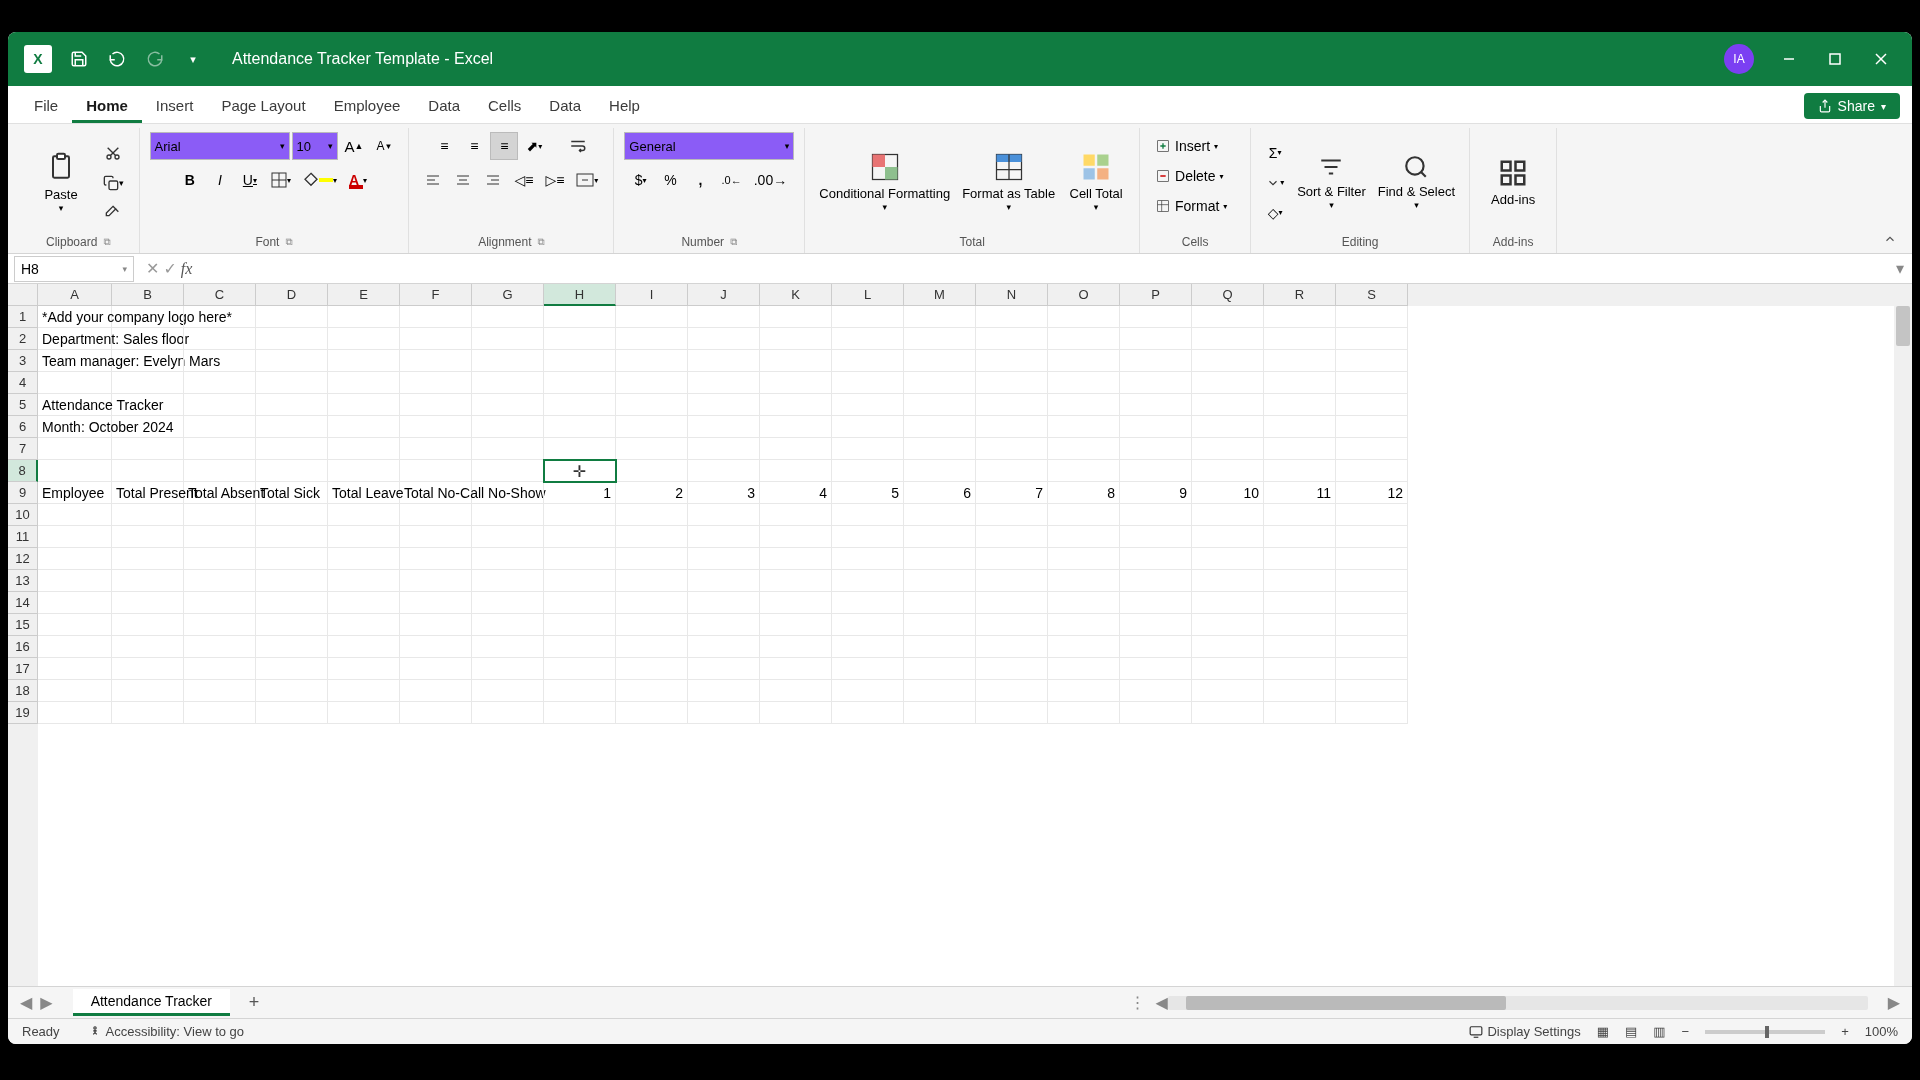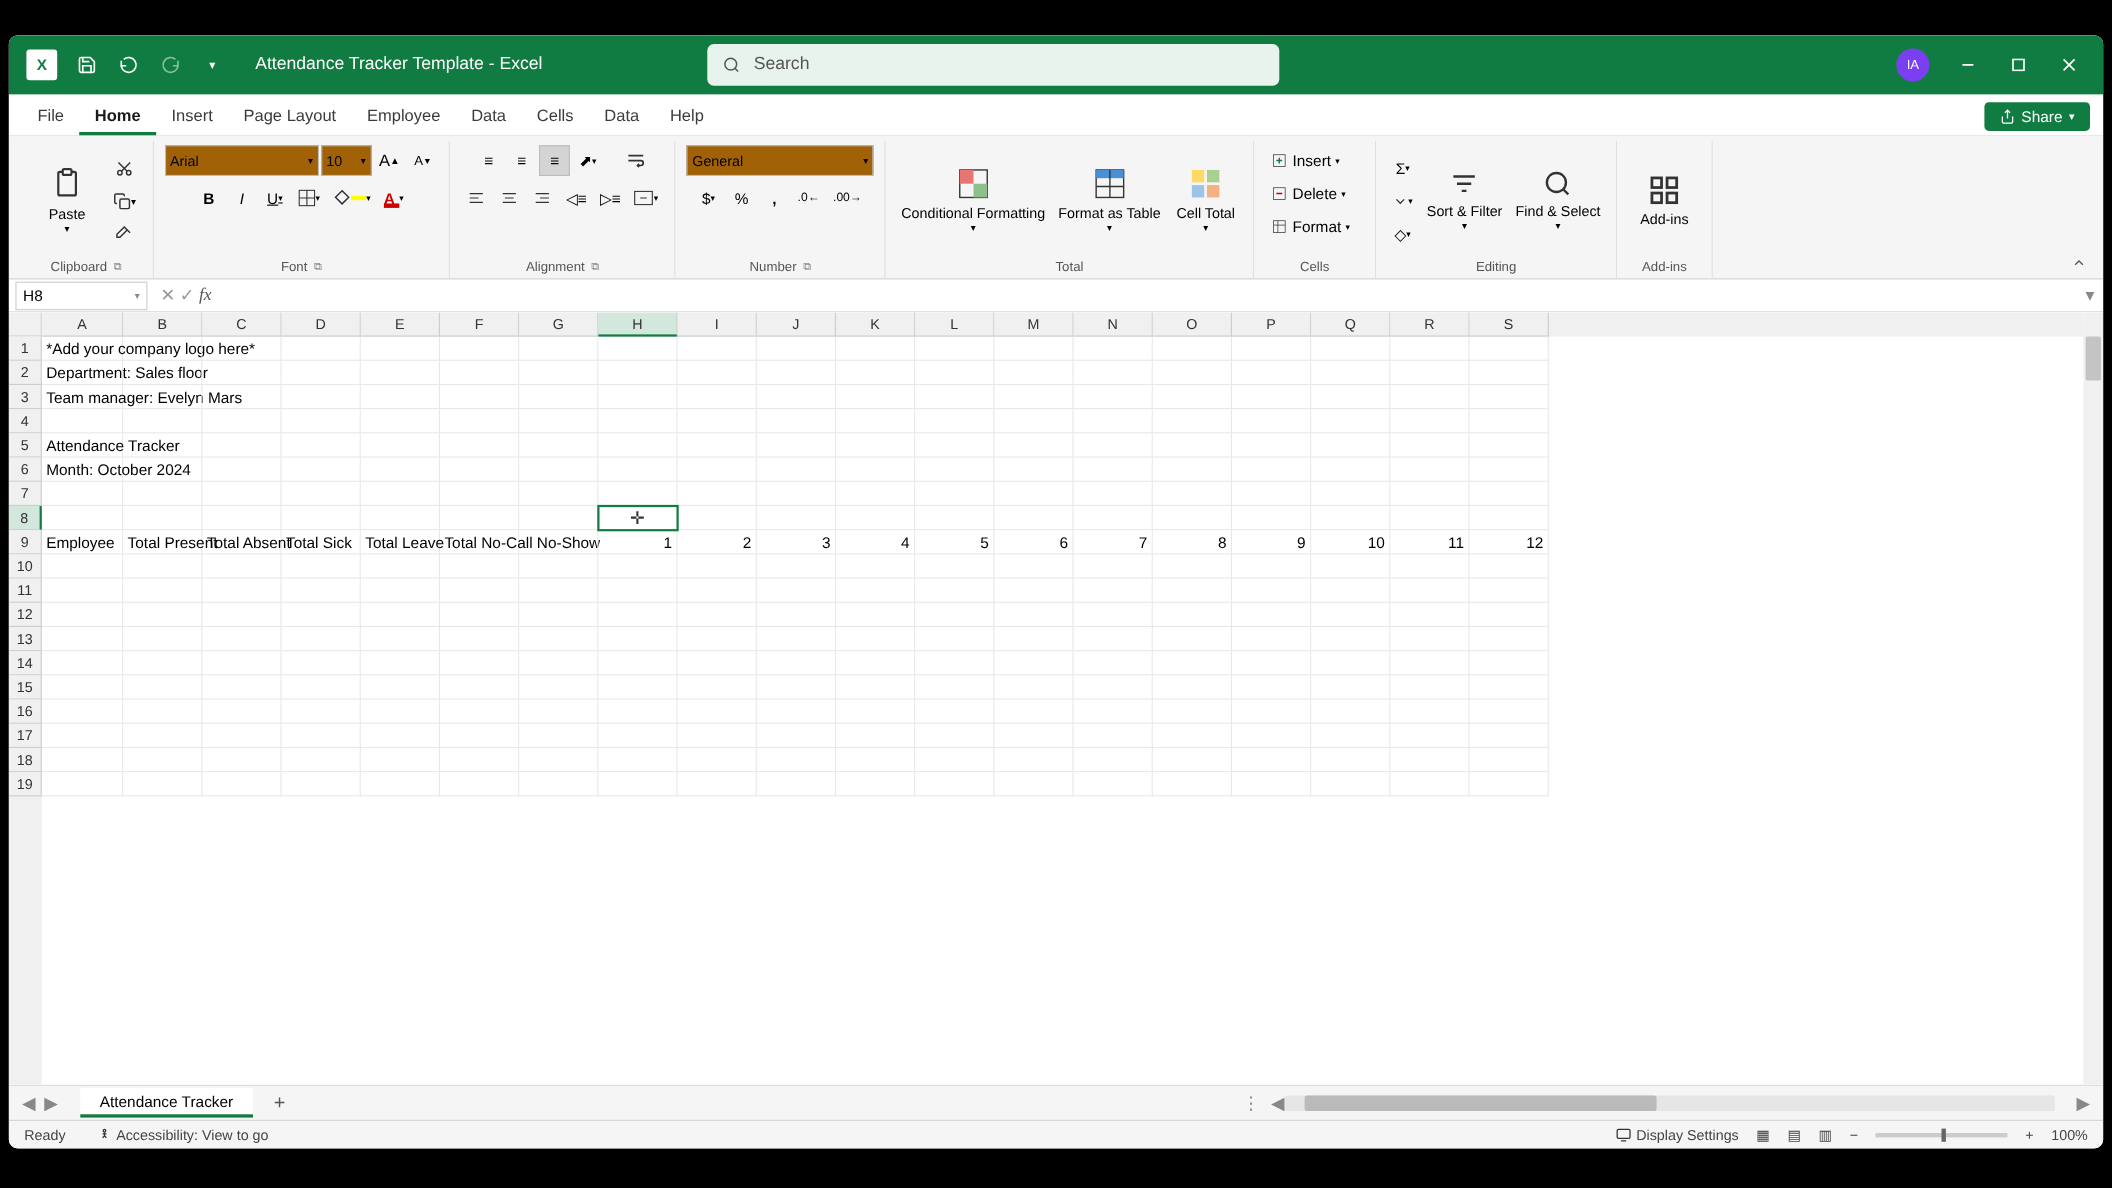--- a/index.html
+++ b/index.html
@@ -28,21 +28,21 @@
 .ribbon { height: 130px; background: #f5f5f5; border-bottom: 1px solid #d4d4d4; display: flex; padding: 4px 10px 0; gap: 0; position: relative; }
 .ribbon-group { display: flex; flex-direction: column; align-items: center; padding: 4px 10px 2px; border-right: 1px solid #e0e0e0; }
 .ribbon-group:last-child { border-right: none; }
 .ribbon-group .group-content { flex: 1; display: flex; align-items: center; gap: 4px; }
 .ribbon-group .group-label { font-size: 12px; color: #555; padding: 2px 0; display: flex; align-items: center; gap: 6px; }
 .ribbon-group .group-label .expand { font-size: 10px; color: #888; }
 .rbtn { min-width: 28px; height: 28px; display: flex; align-items: center; justify-content: center; border: 1px solid transparent; cursor: pointer; font-size: 14px; padding: 0 4px; }
 .rbtn.toggled { background: #d4d4d4; border: 1px solid #bbb; }
 .big-btn { display: flex; flex-direction: column; align-items: center; justify-content: center; min-width: 66px; height: 88px; cursor: pointer; font-size: 13px; padding: 4px; text-align: center; line-height: 1.2; }
 .big-btn svg { margin-bottom: 4px; }
-.combo { height: 28px; border: 1px solid #bbb; background: #a16207; font-size: 13px; padding: 0 4px; display: flex; align-items: center; }
+.combo { height: 28px; border: 1px solid #bbb; background: #8b5cf6; font-size: 13px; padding: 0 4px; display: flex; align-items: center; }
 .col { display: flex; flex-direction: column; gap: 2px; }
 .row { display: flex; gap: 2px; }
 .ribbon-collapse { position: absolute; right: 10px; bottom: 4px; width: 24px; height: 20px; display: flex; align-items: center; justify-content: center; cursor: pointer; }
 
 
 .formula-row { height: 30px; display: flex; align-items: center; border-bottom: 1px solid #d4d4d4; background: #fff; }
 .name-box { width: 120px; height: 26px; border: 1px solid #ccc; margin: 0 6px; display: flex; align-items: center; padding: 0 6px; font-size: 14px; justify-content: space-between; }
 .fx-controls { display: flex; align-items: center; gap: 4px; padding: 0 6px; color: #999; }
 .fx-controls .fx { font-style: italic; font-family: serif; color: #555; }
 .formula-input { flex: 1; height: 26px; padding: 0 6px; }
@@ -106,27 +106,20 @@
         </svg>
     </div>
     <div class="icon-btn" style="opacity:.5">
       <svg width="18" height="18" viewBox="0 0 24 24" fill="none" stroke="#fff" stroke-width="2">
           <path d="M21 7v6h-6"></path>
           <path d="M21 13a9 9 0 1 1-3-7.7"></path>
         </svg>
     </div>
     <div class="icon-btn" style="font-size:11px;color:#fff">▾</div>
     <div class="doc-title">Attendance Tracker Template  -  Excel</div>
-    <div class="search-box">
-      <svg width="16" height="16" viewBox="0 0 24 24" fill="none" stroke="#555" stroke-width="2">
-          <circle cx="11" cy="11" r="8"></circle>
-          <line x1="21" y1="21" x2="16.65" y2="16.65"></line>
-        </svg>
-      <span>Search</span>
-    </div>
     <div class="spacer"></div>
     <div class="avatar">IA</div>
     <div class="win-btn">
         <svg width="12" height="12">
           <line x1="1" y1="6" x2="11" y2="6" stroke="#fff" stroke-width="1.5"></line>
         </svg>
       </div>
     <div class="win-btn">
         <svg width="12" height="12">
           <rect x="1" y="1" width="10" height="10" fill="none" stroke="#fff" stroke-width="1.5"></rect>
@@ -311,21 +304,21 @@
       <div class="group-content col" style="gap:6px">
         <div class="combo" style="width:170px;justify-content:space-between">
             <span>General</span>
             <span style="font-size:9px">▾</span>
           </div>
         <div class="row">
           <div class="rbtn">$ <span style="font-size:8px">▾</span></div>
           <div class="rbtn">%</div>
           <div class="rbtn" style="font-weight:bold">,</div>
           <div class="rbtn" style="font-size:11px">.0←</div>
-          <div class="rbtn" style="font-size:11px">.00→</div>
+          <div class="rbtn" style="font-size:14px">.00→</div>
         </div>
       </div>
       <div class="group-label">
           <span>Number</span>
           <span class="expand">⧉</span>
         </div>
     </div>
 
     <div class="ribbon-group">
       <div class="group-content">

